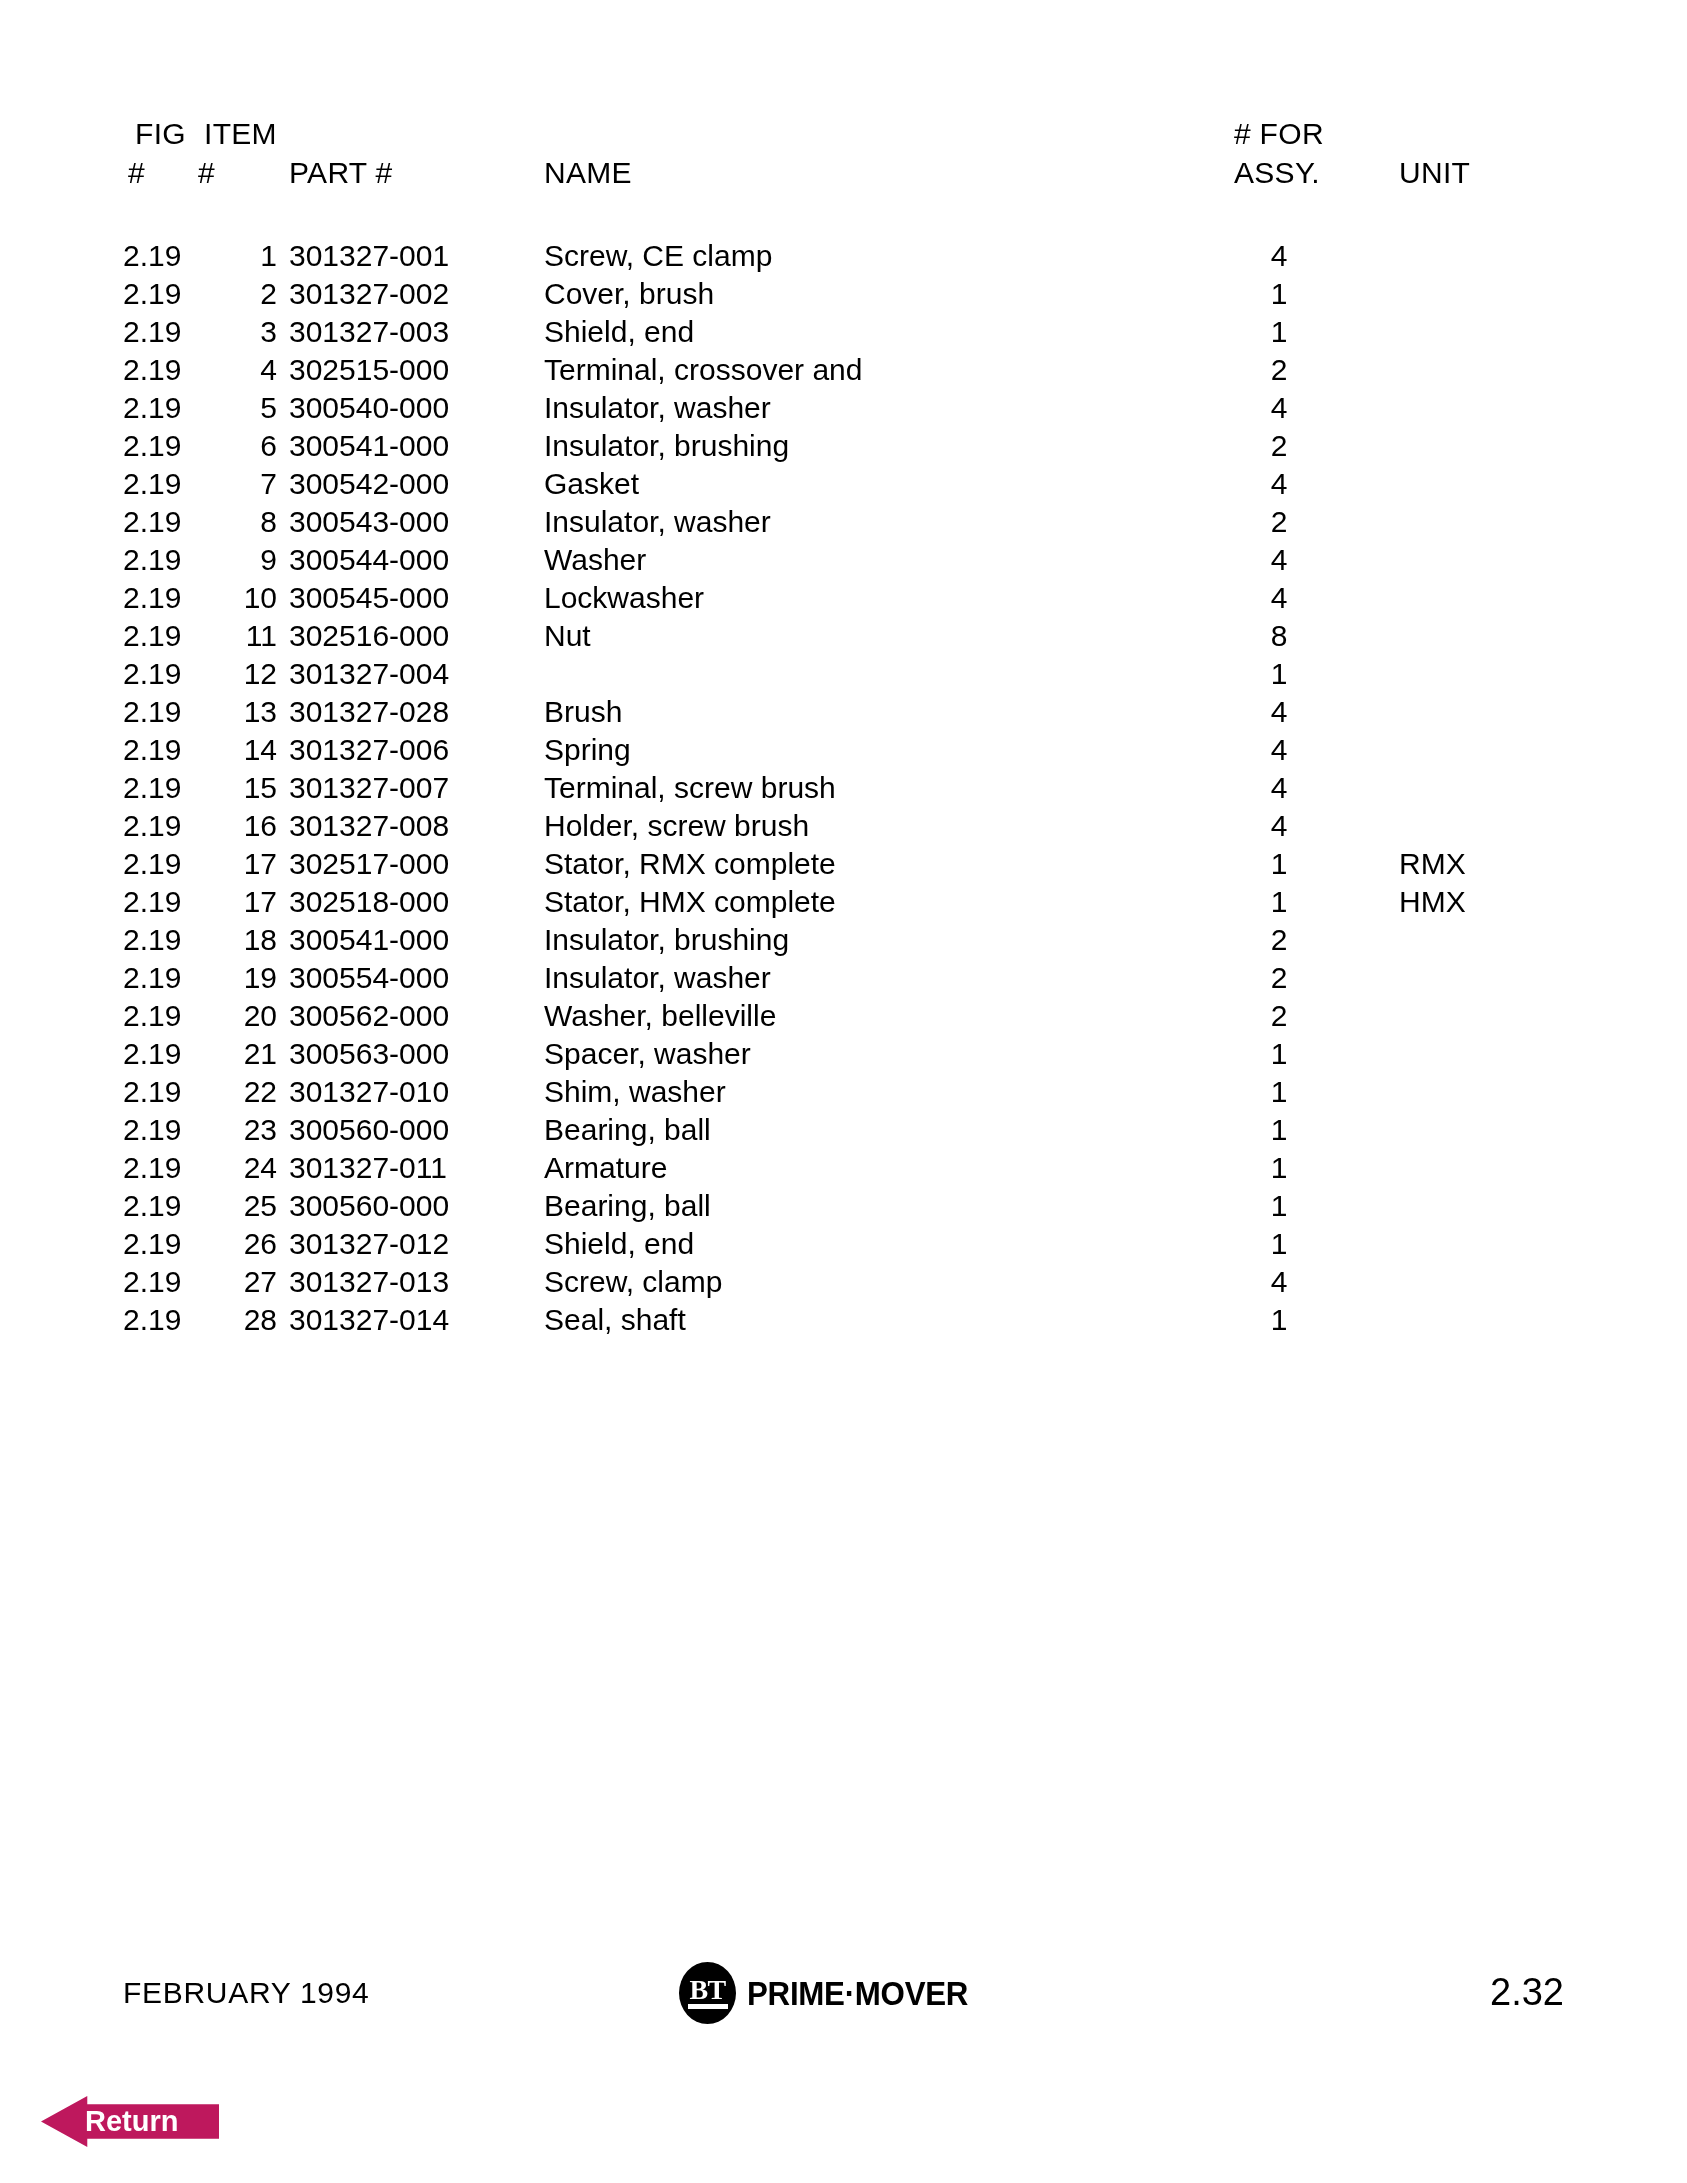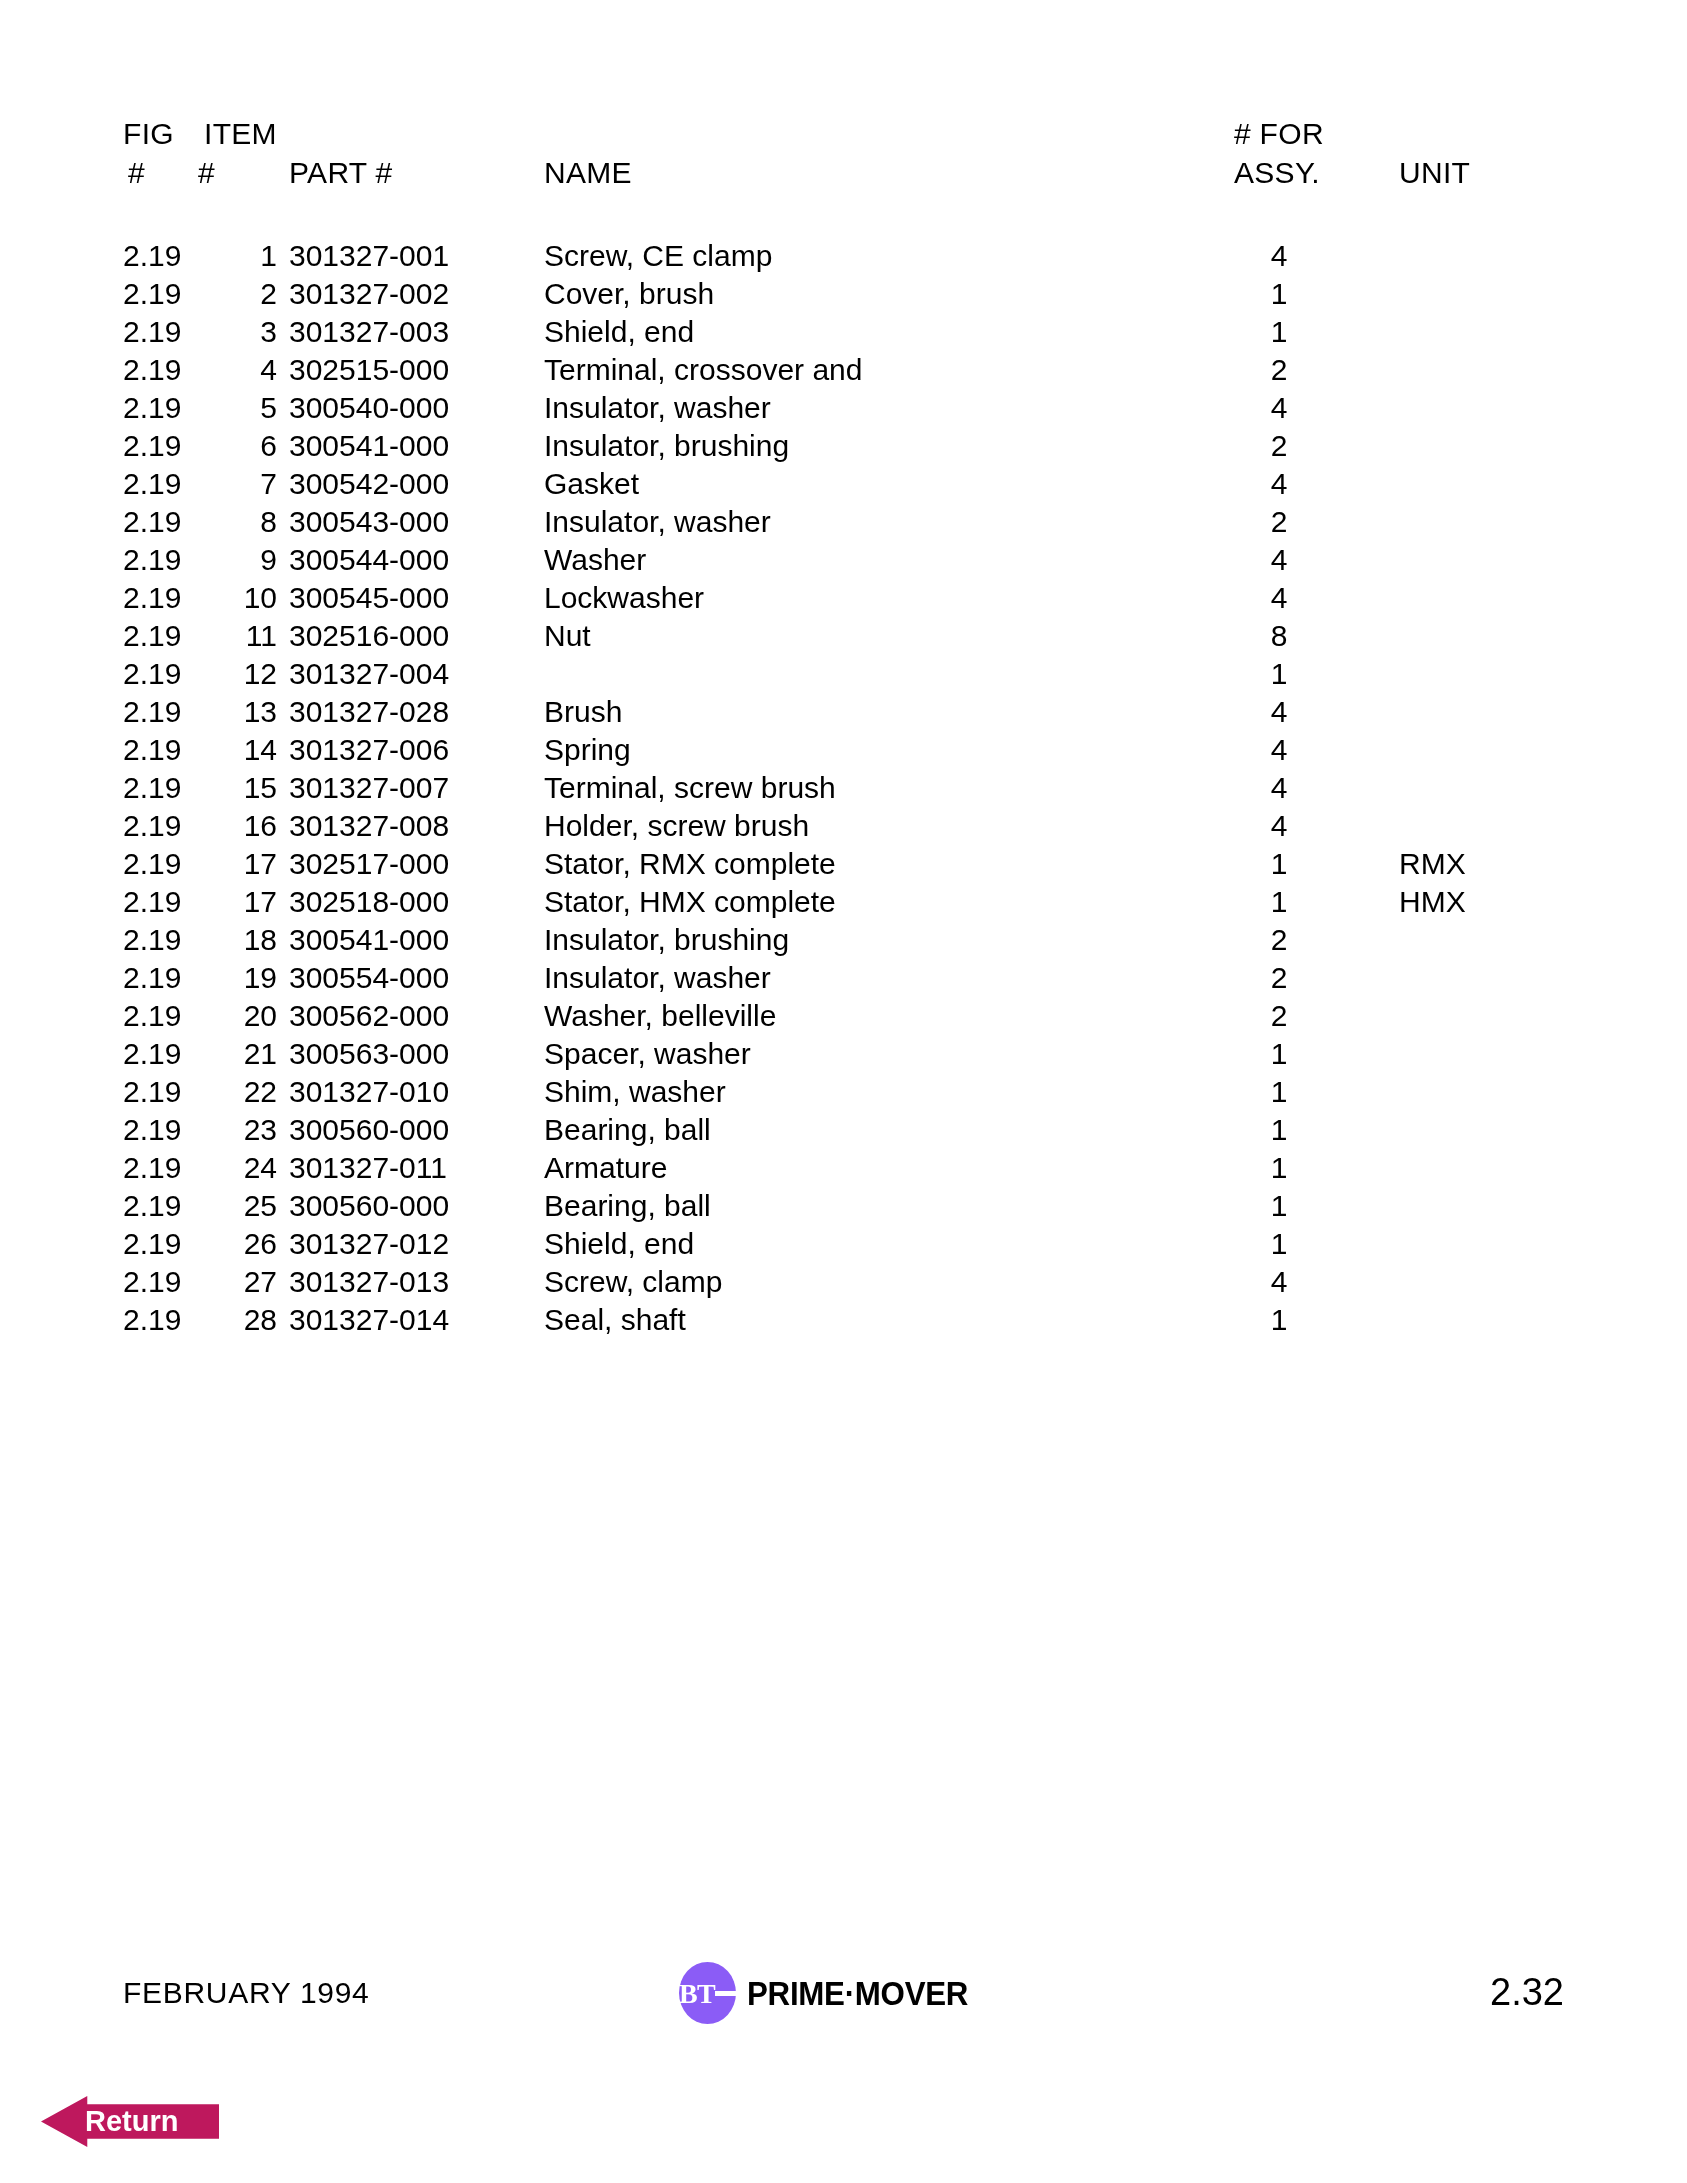--- a/index.html
+++ b/index.html
@@ -43,21 +43,21 @@
     left: 0;
     width: 1687px;
     height: 39px;
     font-size: 30px;
     line-height: 39px;
     letter-spacing: 0.3px;
   }
   .hdr-line1 { top: 0px; }
   .hdr-line2 { top: 39px; }
 
-  .h-fig    { position: absolute; left: 123px; }
+  .h-fig    { position: absolute; left: 135px; }
   .h-item   { position: absolute; left: 204px; }
   .h-hash1  { position: absolute; left: 128px; }
   .h-hash2  { position: absolute; left: 198px; }
   .h-part   { position: absolute; left: 289px; }
   .h-name   { position: absolute; left: 544px; }
   .h-forfor { position: absolute; left: 1234px; }
   .h-assy   { position: absolute; left: 1234px; }
   .h-unit   { position: absolute; left: 1399px; }
 
   
@@ -106,22 +106,23 @@
     height: 66px;
     display: flex;
     align-items: center;
     gap: 11px;
   }
   .logo-mark {
     position: relative;
     width: 57px;
     height: 62px;
     border-radius: 50%;
-    background: #8b5cf6;
+    background: #000000;
     display: flex;
+    flex-direction: column;
     align-items: center;
     justify-content: center;
     flex: none;
   }
   .logo-mark .bt {
     color: #ffffff;
     font-family: "Liberation Serif", serif;
     font-weight: bold;
     font-size: 28px;
     line-height: 25px;

